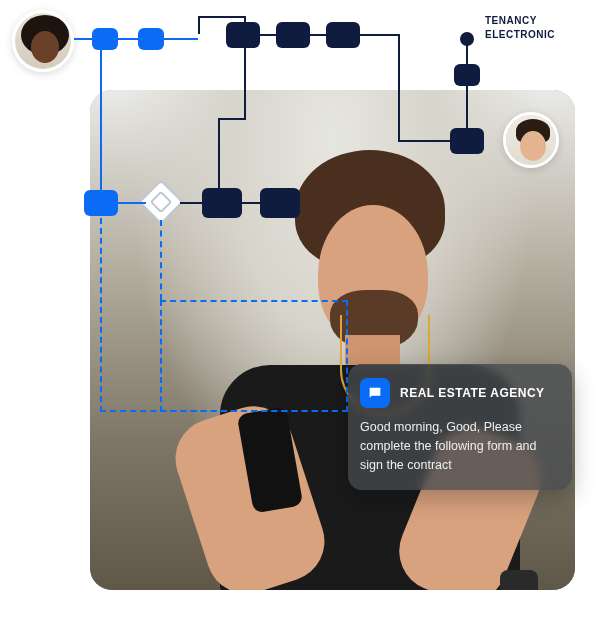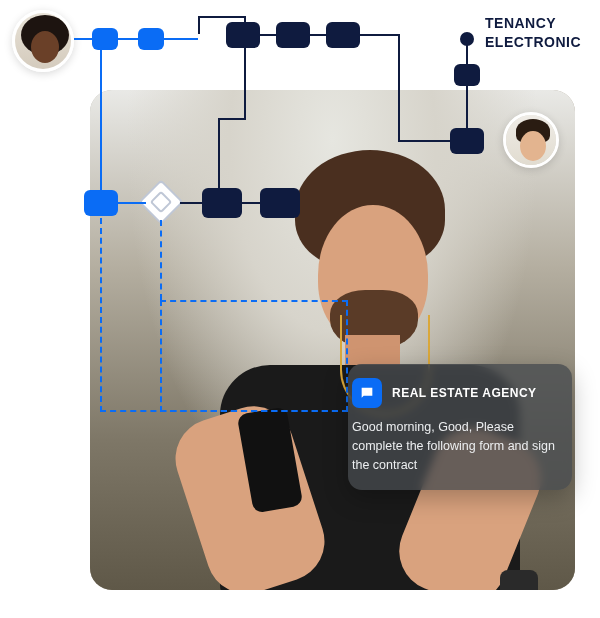--- a/index.html
+++ b/index.html
@@ -130,29 +130,29 @@
   .bline.v { width:2px; }
 
   
   .dashed {
     position:absolute; border:2px dashed #0a6cf5;
   }
 
   
   .tenancy {
     position:absolute; left:485px; top:14px;
-    font-size:14px; font-weight:700; letter-spacing:.5px; color:#0f1b3f; line-height:1.35;
+    font-size:10px; font-weight:700; letter-spacing:.5px; color:#0f1b3f; line-height:1.35;
   }
 
   
   .card {
     position:absolute; left:348px; top:364px; width:224px;
     background:rgba(70,74,78,.78);
     backdrop-filter: blur(4px);
-    border-radius:14px; padding:14px 4px 16px;
+    border-radius:14px; padding:14px 12px 16px;
     color:#fff; box-shadow:0 8px 24px rgba(0,0,0,.25);
   }
   .card .row1 { display:flex; align-items:center; gap:10px; margin-bottom:10px; }
   .chat-icon {
     width:30px; height:30px; border-radius:7px; background:#0a6cf5;
     display:flex; align-items:center; justify-content:center;
   }
   .chat-icon svg { width:16px; height:16px; fill:#fff; }
   .card .title { font-size:12px; font-weight:700; letter-spacing:.5px; }
   .card .body { font-size:12.5px; line-height:1.5; color:#eceef0; }

